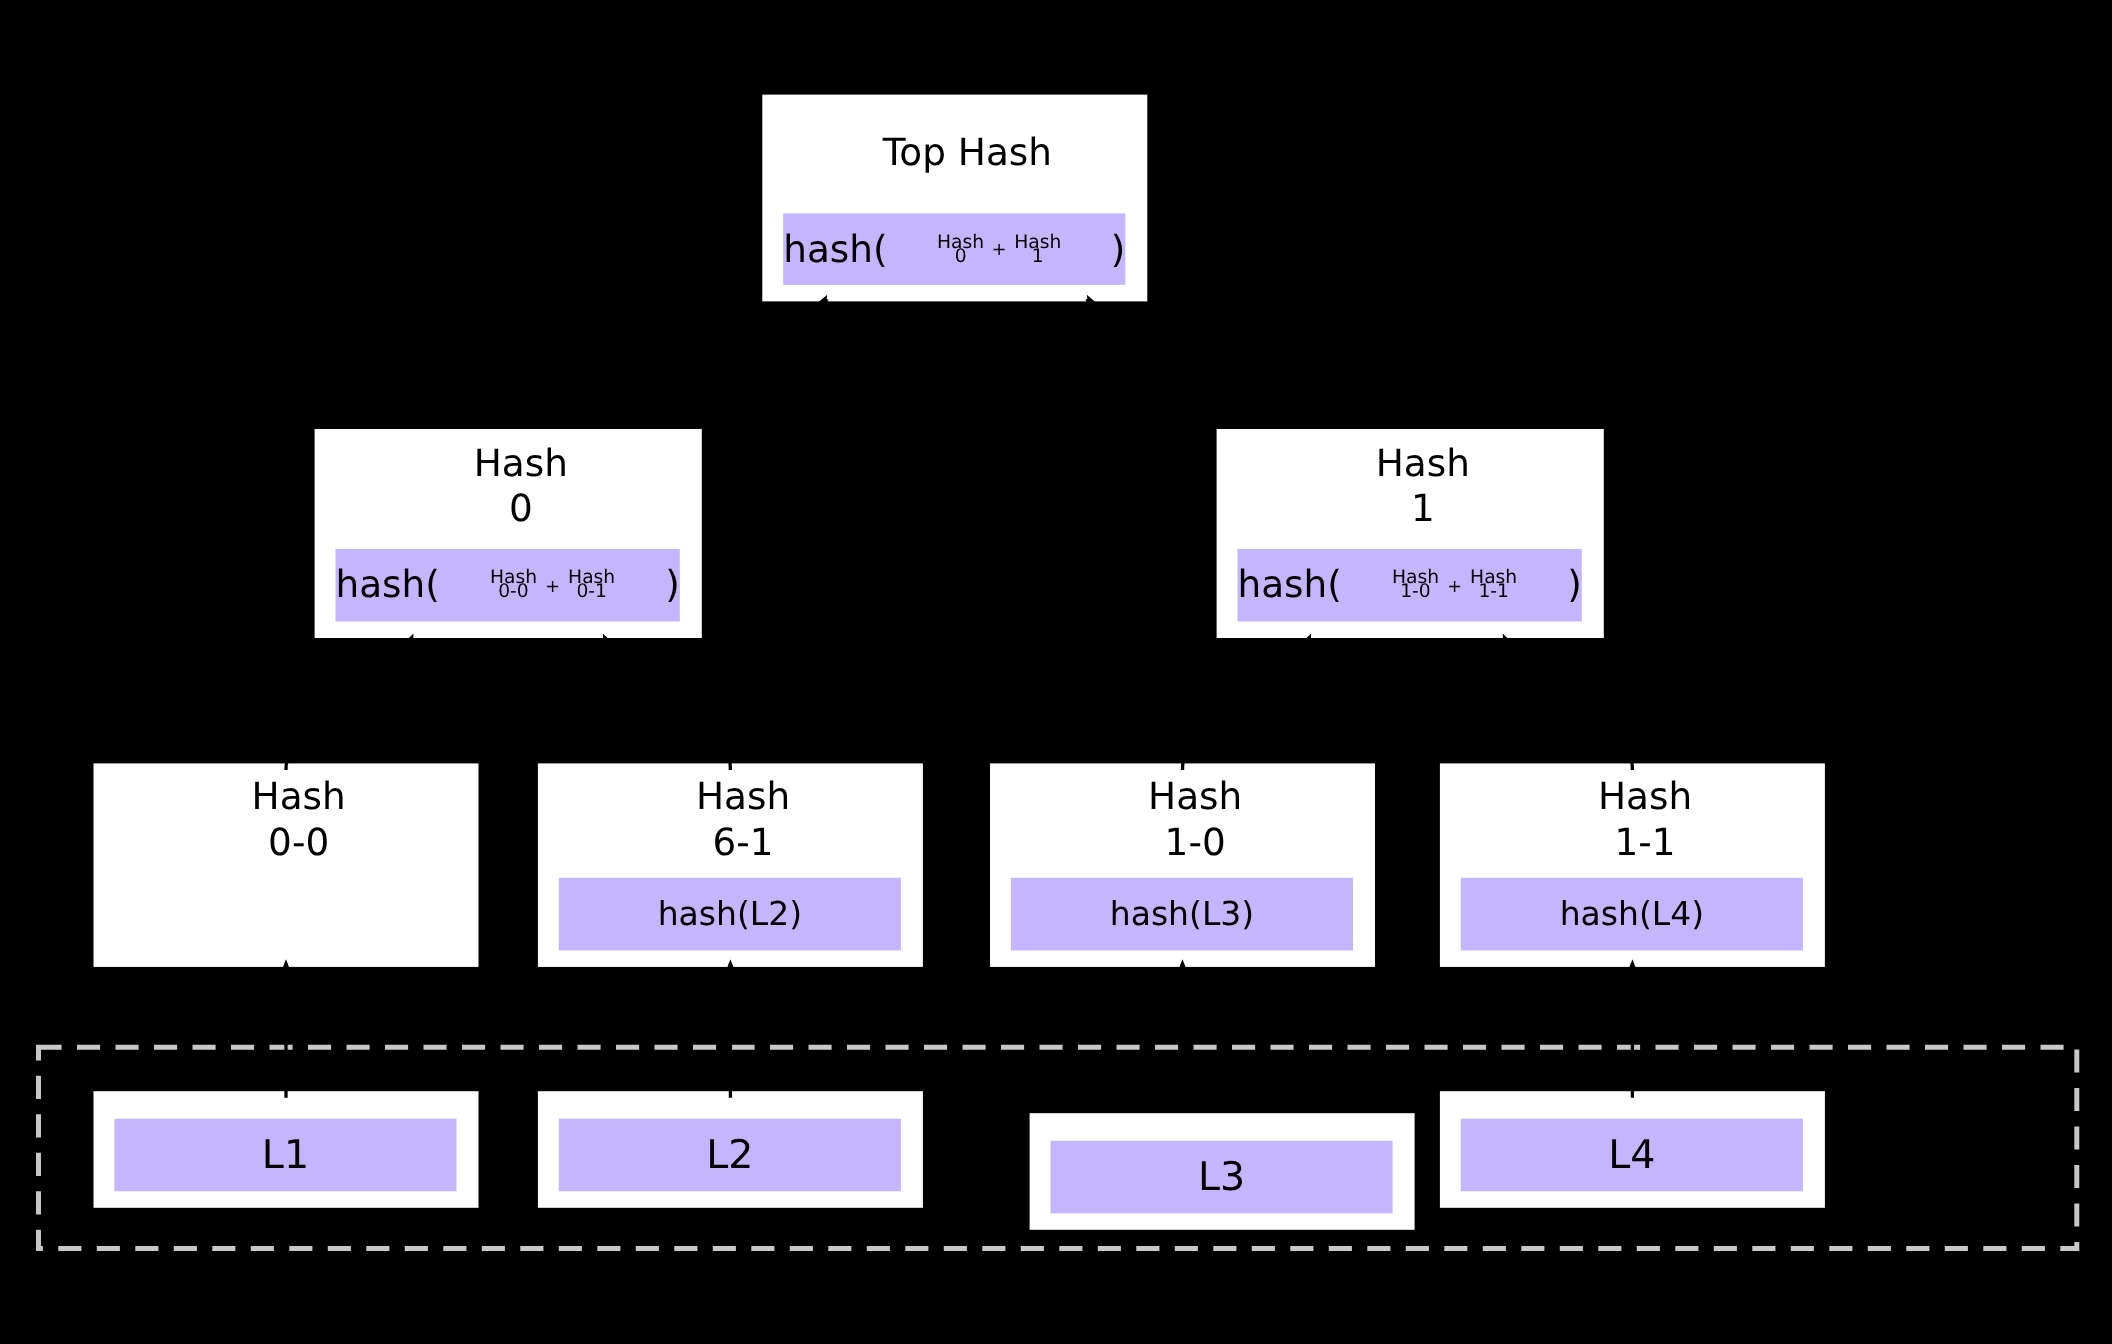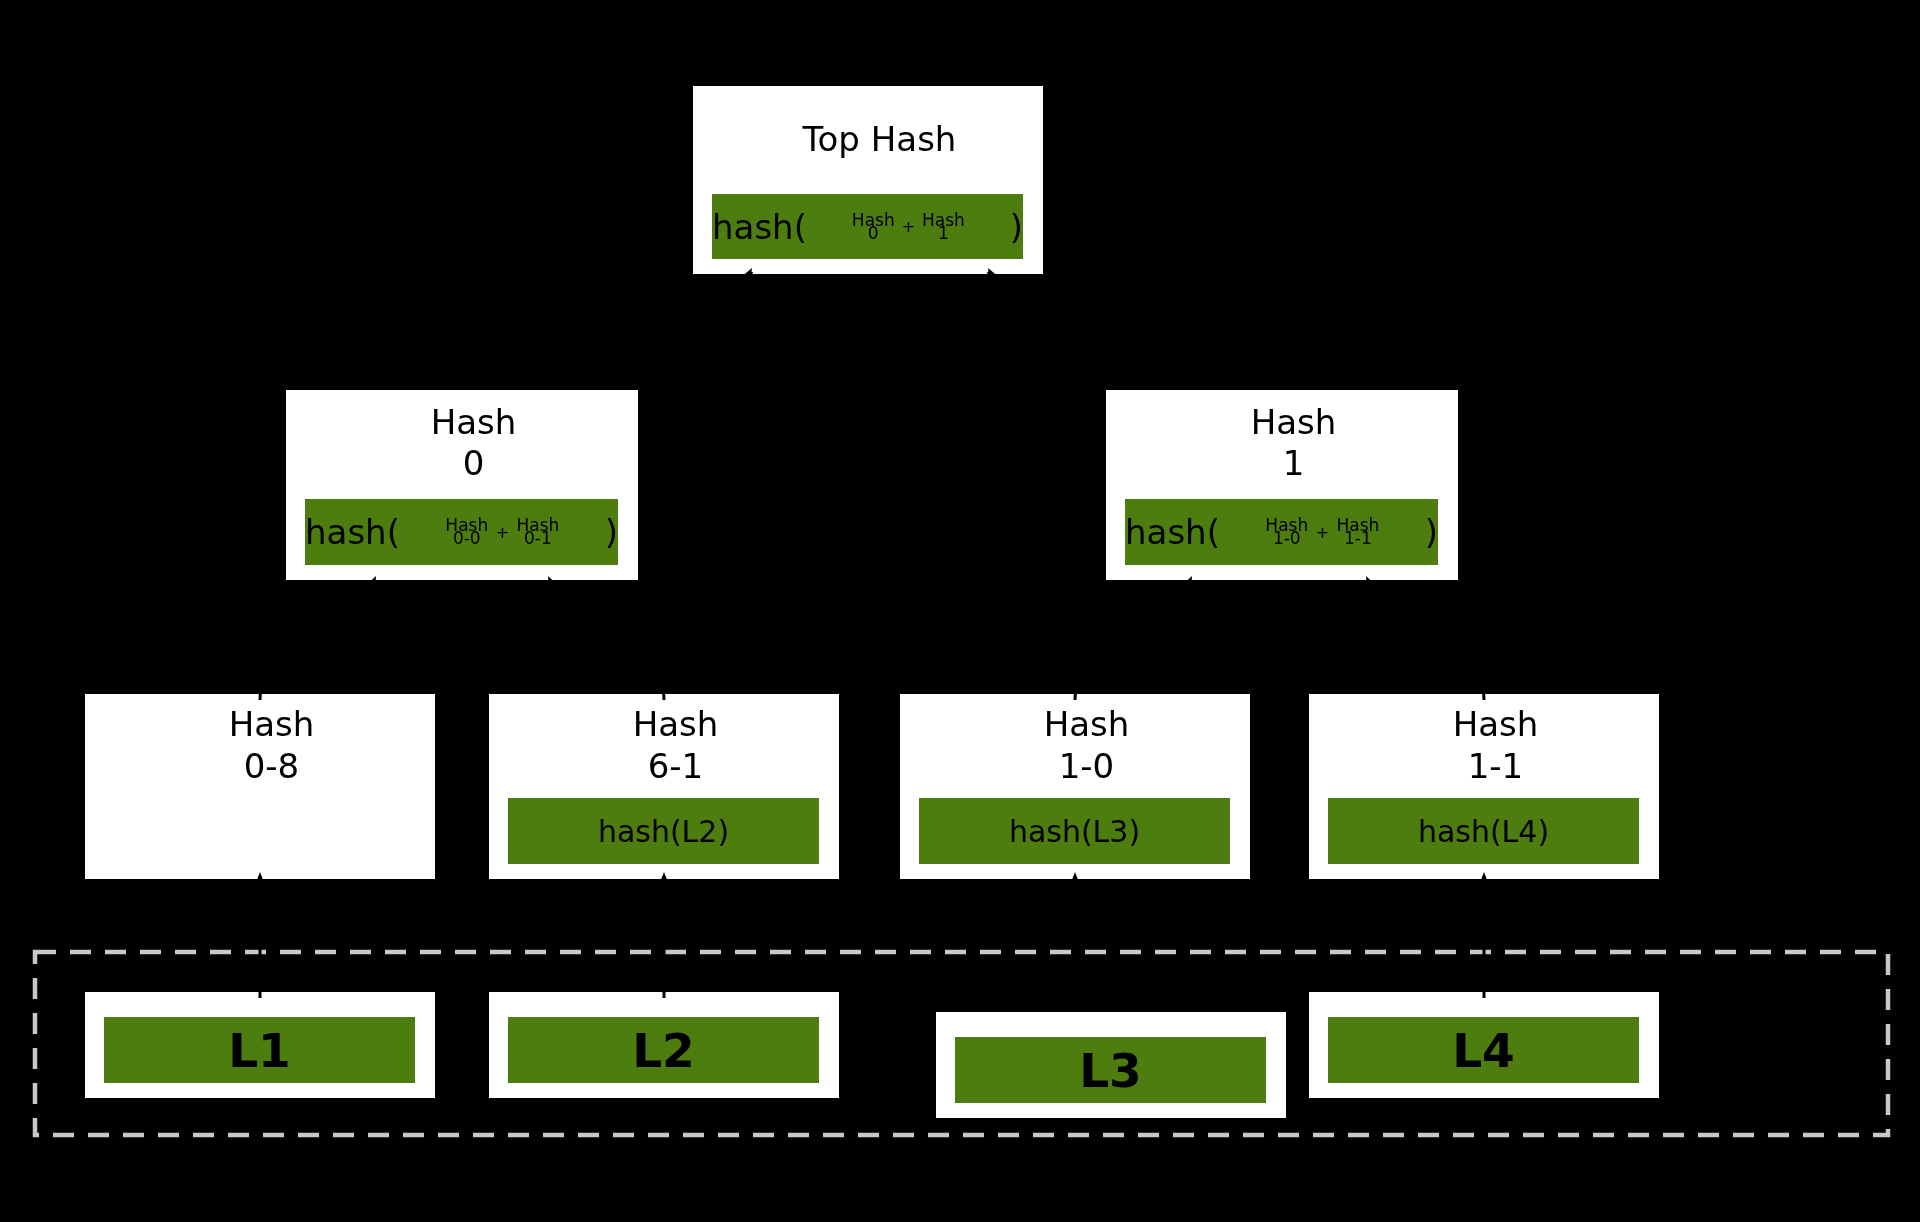--- a/index.html
+++ b/index.html
@@ -23,38 +23,38 @@
     justify-content: center;
     text-align: center;
     font-size: 34px;
     line-height: 1.22;
     padding-left: 23px;
   }
   .hl {
     position: absolute;
     left: 19px; right: 20px; bottom: 15px;
     height: 66px;
-    background: #4d7c0f;
+    background: #c4b5fd;
     display: flex;
     align-items: center;
     justify-content: center;
   }
   .formula { gap: 38px; }
   .formula .fn { font-size: 34px; }
   .stk {
     display: flex;
     flex-direction: row;
     align-items: center;
     font-size: 17px;
     text-align: center;
   }
   .stk .arg { line-height: 13px; }
   .stk .op  { line-height: 9px; font-size: 16px; }
   .value-text { font-size: 30px; }
-  .leaf-label { font-size: 47px; font-weight: bold; }
+  .leaf-label { font-size: 36px; }
 
   
   #node-top-hash { left: 693px; top: 86px; width: 350px; height: 188px; }
   #node-top-hash .title { height: 108px; }
   #node-top-hash .hl { height: 65px; }
 
   
   #node-hash-0 { left: 286px;  top: 390px; width: 352px; height: 190px; }
   #node-hash-1 { left: 1106px; top: 390px; width: 352px; height: 190px; }
   #node-hash-0 .title, #node-hash-1 .title { height: 106px; }
@@ -126,21 +126,21 @@
       <span class="op">+</span>
       <span class="arg">Hash 1-1</span>
     </span>
     <span class="fn">)</span>
   </div>
 </div>
 
 <div class="node l3" id="node-hash-0-0">
   <div class="title">
     <span>Hash</span>
-    <span>0-8</span>
+    <span>0-0</span>
   </div>
 </div>
 
 <div class="node l3" id="node-hash-0-1">
   <div class="title">
     <span>Hash</span>
     <span>6-1</span>
   </div>
   <div class="hl">
     <span class="value-text">hash(L2)</span>

